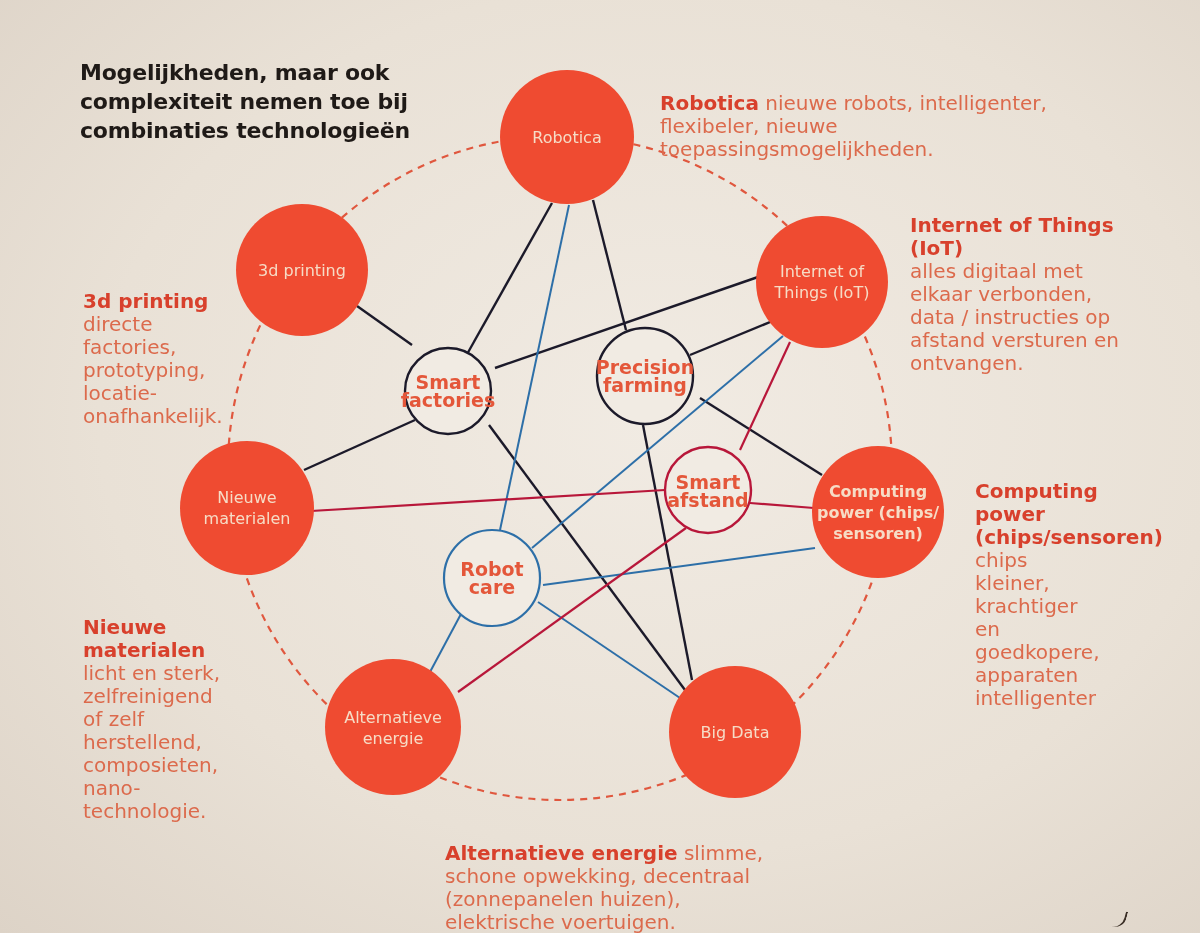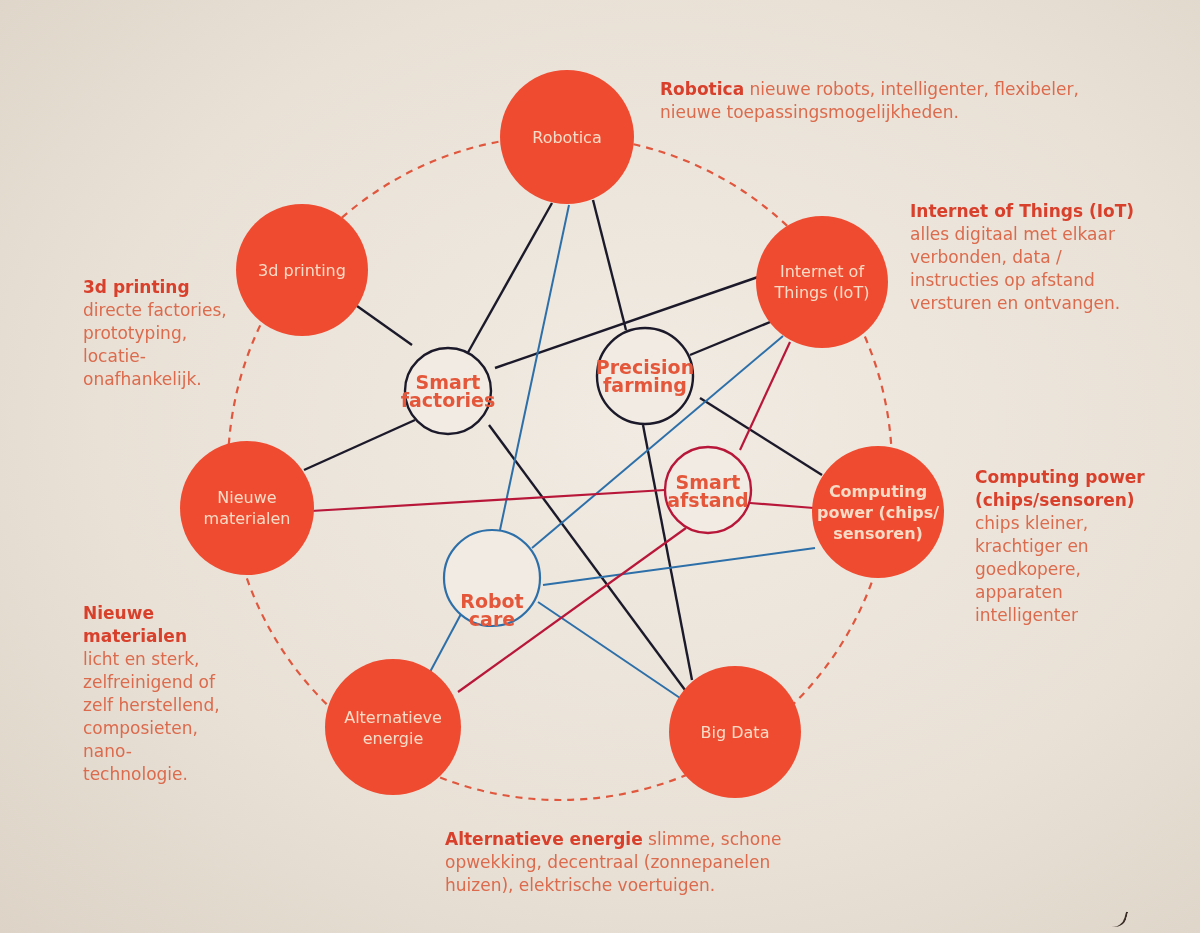--- a/index.html
+++ b/index.html
@@ -23,35 +23,36 @@
     position: absolute; text-align: center; color: #f6dcc6;
     font-size: 16px; line-height: 21px;
     display: flex; align-items: center; justify-content: center;
   }
   .inner-label {
     position: absolute; text-align: center; font-size: 19px; line-height: 18px;
     font-weight: bold; color: #e4573a;
     display: flex; align-items: center; justify-content: center;
   }
   .desc {
-    position: absolute; color: #e0533b; font-size: 17px; line-height: 23px;
+    position: absolute; color: #e0533b; font-size: 20px; line-height: 23px; margin-top: 14px;
   }
   .desc .head { font-weight: bold; color: #d8402c; }
   .desc .body { color: #dc6a4c; }
   .mark {
     position: absolute; left: 1112px; top: 910px; width: 12px; height: 18px;
     border-right: 2px solid #3a2e26; border-radius: 0 0 12px 0;
     transform: rotate(15deg);
   }
 </style>
 </head>
 <body>
 
 <div class="page">
 
+  <div class="title">Mogelijkheden, maar ook complexiteit nemen toe bij combinaties technologieën</div>
 
   <svg class="diagram" width="1200" height="933" viewBox="0 0 1200 933">
 
     <circle cx="560" cy="468" r="332" fill="none" stroke="#e0573e" stroke-width="2.2" stroke-dasharray="7 6"></circle>
 
     <g stroke="#1c1a2a" stroke-width="2.4" fill="none">
       <line x1="552" y1="203" x2="466" y2="356"></line>
       <line x1="593" y1="200" x2="626" y2="330"></line>
       <line x1="357" y1="306" x2="412" y2="345"></line>
       <line x1="304" y1="470" x2="415" y2="420"></line>
@@ -97,21 +98,21 @@
   <div class="node-label" style="left:762px;top:250px;width:120px;height:64px;">Internet of Things (IoT)</div>
   <div class="node-label" style="left:815px;top:470px;width:126px;height:84px;font-weight:bold;">Computing power (chips/ sensoren)</div>
   <div class="node-label" style="left:675px;top:712px;width:120px;height:40px;">Big Data</div>
   <div class="node-label" style="left:333px;top:706px;width:120px;height:44px;">Alternatieve energie</div>
   <div class="node-label" style="left:187px;top:486px;width:120px;height:44px;">Nieuwe materialen</div>
   <div class="node-label" style="left:242px;top:250px;width:120px;height:40px;">3d printing</div>
 
   <div class="inner-label" style="left:410px;top:370px;width:76px;height:42px;text-align:center;">Smart factories</div>
   <div class="inner-label" style="left:604px;top:355px;width:82px;height:42px;">Precision farming</div>
   <div class="inner-label" style="left:670px;top:470px;width:76px;height:42px;">Smart afstand</div>
-  <div class="inner-label" style="left:460px;top:557px;width:64px;height:42px;margin-top:32px;">Robot care</div>
+  <div class="inner-label" style="left:460px;top:557px;width:64px;height:42px;">Robot care</div>
 
   <div class="desc" style="left:660px;top:78px;width:420px;">
     <span class="head">Robotica</span>
     <span class="body">nieuwe robots, intelligenter, flexibeler, nieuwe toepassingsmogelijkheden.</span>
   </div>
 
   <div class="desc" style="left:910px;top:200px;width:225px;">
     <div class="head">Internet of Things (IoT)</div>
     <div class="body">alles digitaal met elkaar verbonden, data / instructies op afstand versturen en ontvangen.</div>
   </div>

